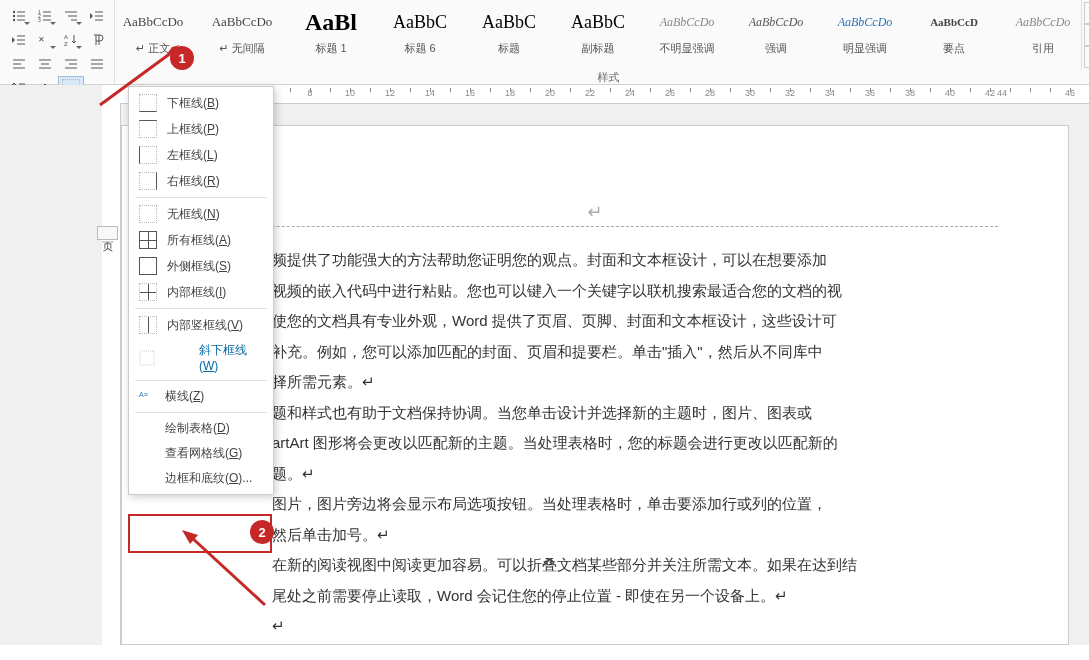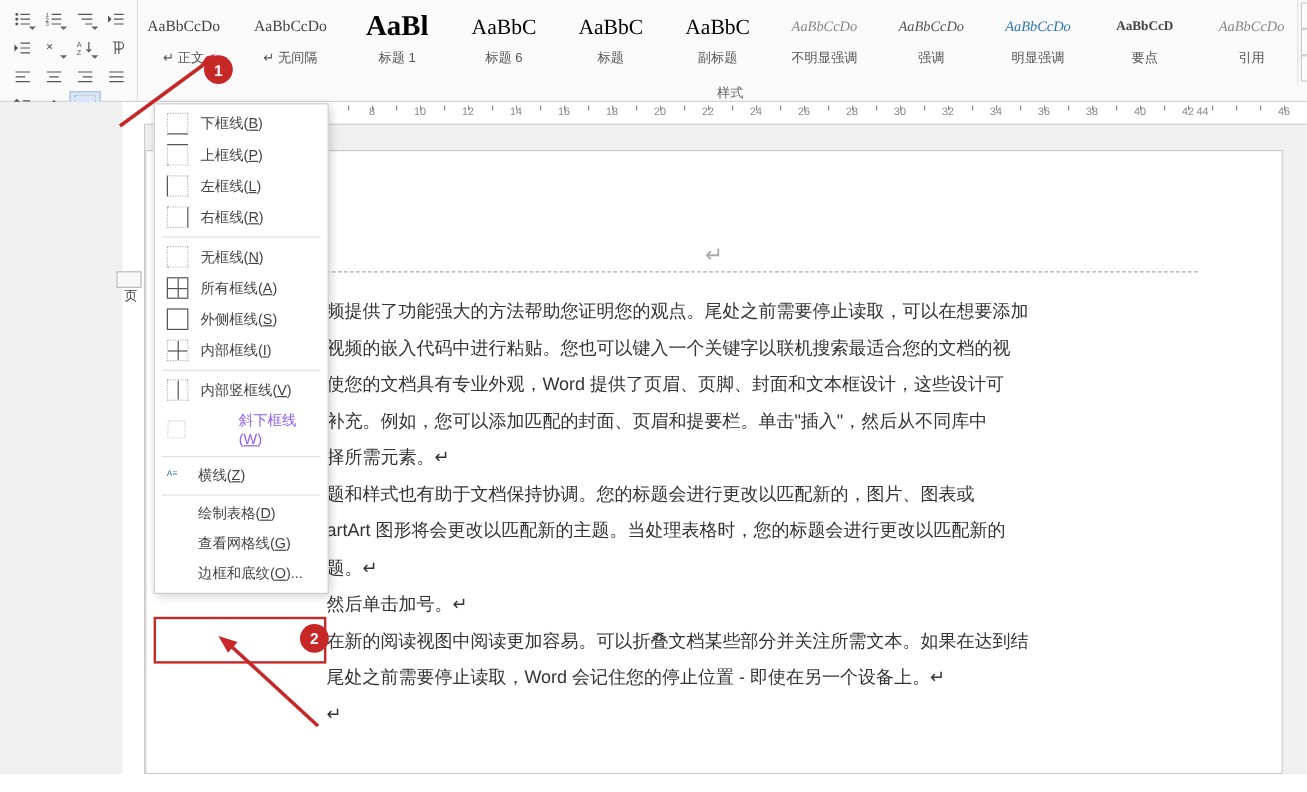--- a/index.html
+++ b/index.html
@@ -324,28 +324,29 @@
       <div class="ruler-tick" style="left: 930px;"></div>
       <span class="ruler-num" style="left: 950px;">46</span>
       <div class="ruler-tick" style="left: 950px;"></div>
     </div>
   <div class="left-rule"></div>
   <div class="page">
     <div class="pg-tab">页</div>
     <div class="page-mark">↵</div>
     <div class="page-brk"></div>
     <div id="doc-body" style="margin-top:30px">
-        <div class="para">频提供了功能强大的方法帮助您证明您的观点。尾处之前需要停止读取，可以在想要添加</div>
+        <div class="para">频提供了功能强大的方法帮助您证明您的观点。封面和文本框设计，可以在想要添加</div>
         <div class="para">视频的嵌入代码中进行粘贴。您也可以键入一个关键字以联机搜索最适合您的文档的视</div>
         <div class="para">使您的文档具有专业外观，Word 提供了页眉、页脚、封面和文本框设计，这些设计可</div>
         <div class="para">补充。例如，您可以添加匹配的封面、页眉和提要栏。单击"插入"，然后从不同库中</div>
         <div class="para">择所需元素。↵</div>
-        <div class="para">题和样式也有助于文档保持协调。您的标题会进行更改以匹配新的，图片、图表或</div>
+        <div class="para">题和样式也有助于文档保持协调。当您单击设计并选择新的主题时，图片、图表或</div>
         <div class="para">artArt 图形将会更改以匹配新的主题。当处理表格时，您的标题会进行更改以匹配新的</div>
         <div class="para">题。↵</div>
+        <div class="para">图片，图片旁边将会显示布局选项按钮。当处理表格时，单击要添加行或列的位置，</div>
         <div class="para">然后单击加号。↵</div>
         <div class="para">在新的阅读视图中阅读更加容易。可以折叠文档某些部分并关注所需文本。如果在达到结</div>
         <div class="para">尾处之前需要停止读取，Word 会记住您的停止位置 - 即使在另一个设备上。↵</div>
         <div class="para">↵</div>
       </div>
   </div>
 </div>
 
 <div class="dropdown" id="borders-dd">
     <div class="dd-item">
@@ -379,21 +380,21 @@
     </div>
     <div class="dd-item">
       <div class="dd-icon b-in"></div>
       <span>内部框线(<span class="u">I</span>)</span>
     </div>
     <div class="dd-sep"></div>
     <div class="dd-item">
       <div class="dd-icon b-inv"></div>
       <span>内部竖框线(<span class="u">V</span>)</span>
     </div>
-    <div class="dd-item" style="color: #8b5cf6; gap: 44px;">
+    <div class="dd-item" style="color: #0369a1; gap: 44px;">
       <div class="dd-icon diag-d"><svg width="16" height="16">
           <rect x="1" y="1" width="14" height="14" fill="none" stroke="#ccc" stroke-dasharray="1 1"></rect>
           <line x1="1" y1="1" x2="15" y2="15" stroke="#bbb/"></line>
         </svg></div>
       <span>斜下框线(<span class="u">W</span>)</span>
     </div>
     <div class="dd-sep"></div>
     <div class="dd-item">
       <div class="dd-icon hline"><svg width="16" height="16">
           <text x="0" y="8" font-size="7" fill="#2e74b5">A≡</text>

